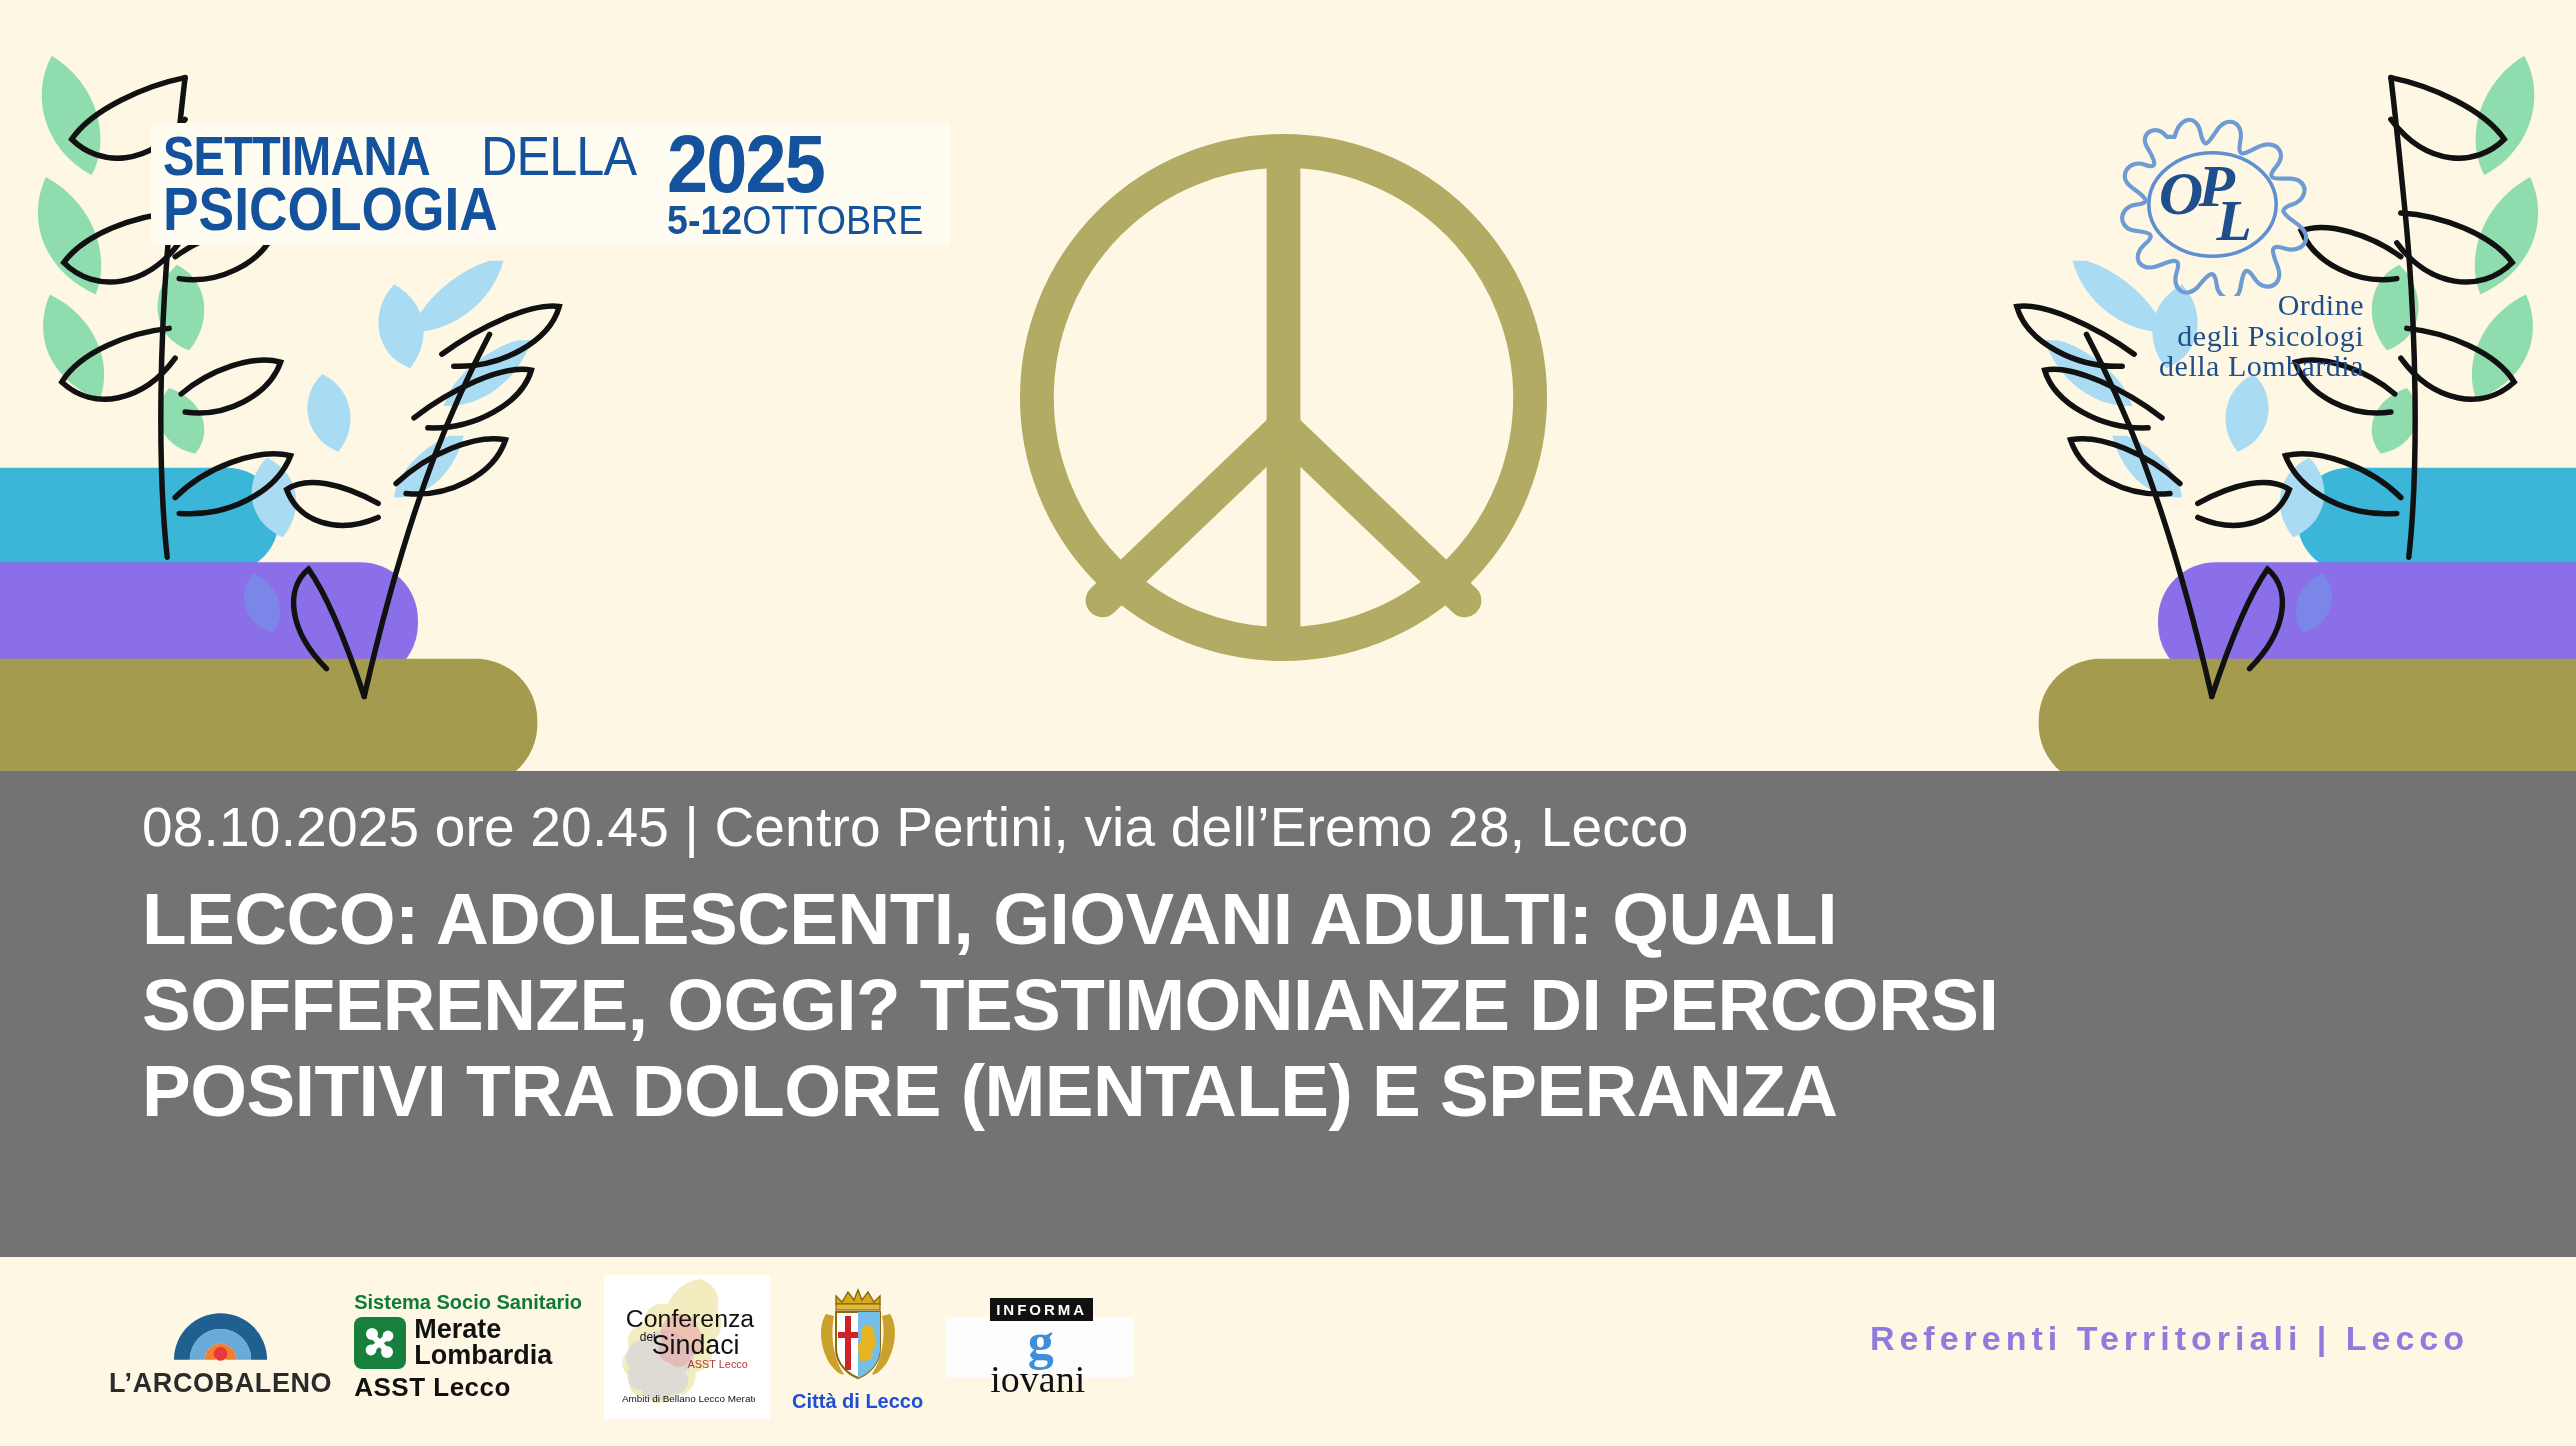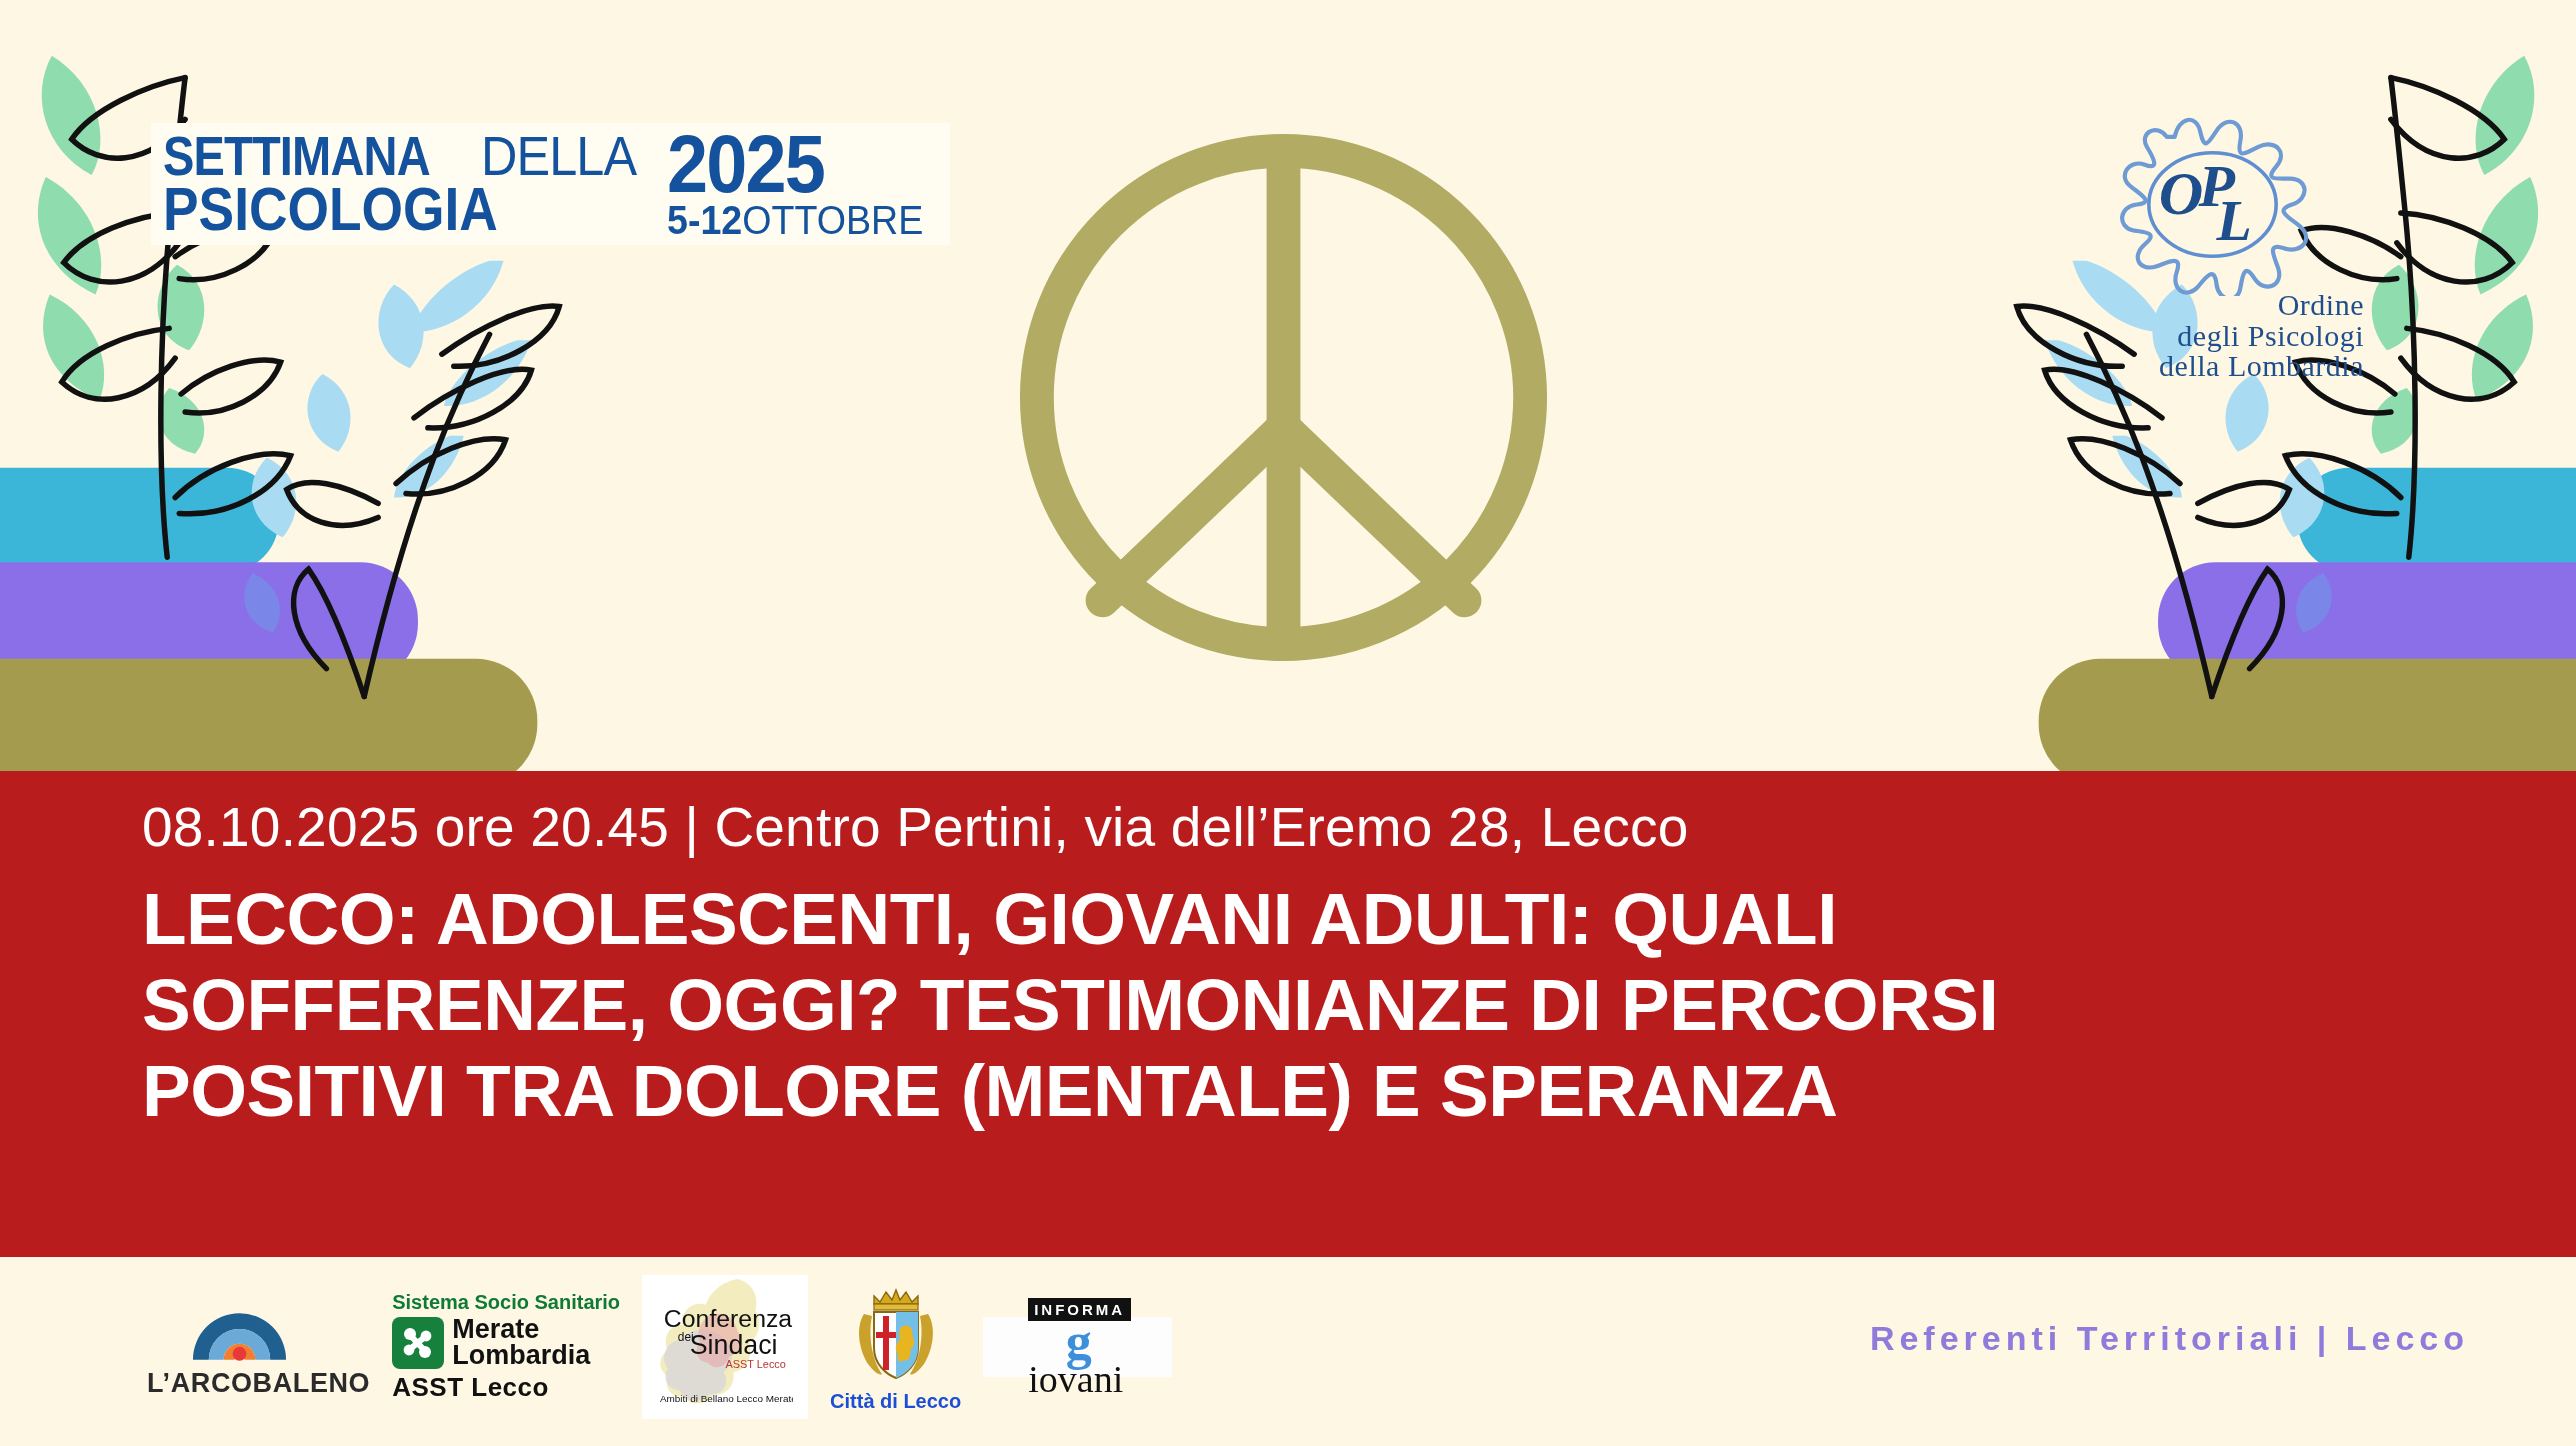--- a/index.html
+++ b/index.html
@@ -46,40 +46,40 @@
   
   .opl{position:absolute;left:2095px;top:107px;width:269px;}
   .opl-mark{width:199px;height:189px;margin-left:18px;}
   .opl-txt{margin-top:-6px;text-align:right;
     font-family:"Liberation Serif", serif;color:#1f4e8c;line-height:1.02;}
   .opl-l1{font-size:30px;letter-spacing:0.5px;}
   .opl-l2{font-size:30px;letter-spacing:0.5px;}
   .opl-l3{font-size:30px;letter-spacing:0.5px;}
 
   
-  .band{position:absolute;left:0;top:771px;width:2576px;height:486px;background:#b91c1c;}
+  .band{position:absolute;left:0;top:771px;width:2576px;height:486px;background:#737373;}
   .band-when{
     position:absolute;left:142px;top:24px;
     color:#ffffff;font-size:55px;font-weight:400;white-space:nowrap;
     letter-spacing:0.2px;
   }
   .band-title{
     position:absolute;left:142px;top:105px;width:2319px;
     color:#ffffff;font-weight:bold;font-size:73px;line-height:1.18;
     letter-spacing:-0.5px;
   }
   .band-title div{white-space:nowrap;}
 
   
   .footer{position:absolute;left:0;top:1257px;width:2576px;height:189px;background:#fdf7e4;}
   .logos{position:absolute;left:109px;top:18px;display:flex;align-items:center;gap:22px;}
   .logo-cell{display:flex;flex-direction:column;align-items:center;justify-content:center;}
 
   .arco{display:flex;flex-direction:column;align-items:center;}
-  .arco-txt{font-size:27px;font-weight:bold;color:#2b2b2b;letter-spacing:0.6px;margin-top:4px;margin-left:38px;}
+  .arco-txt{font-size:27px;font-weight:bold;color:#2b2b2b;letter-spacing:0.6px;margin-top:4px;}
 
   .rl{display:flex;flex-direction:column;align-items:flex-start;}
   .rl-top{font-size:20px;color:#0f7a36;font-weight:bold;margin-bottom:3px;}
   .rl-mid{display:flex;align-items:center;gap:8px;}
   .rl-sq{width:52px;height:52px;border-radius:8px;background:#17803d;
     display:flex;align-items:center;justify-content:center;}
   .rl-name{font-size:27px;font-weight:bold;color:#111;line-height:0.95;}
   .rl-bot{font-size:26px;font-weight:bold;color:#111;margin-top:3px;letter-spacing:0.5px;}
 
   .cs{width:166px;height:144px;background:#ffffff;position:relative;}

